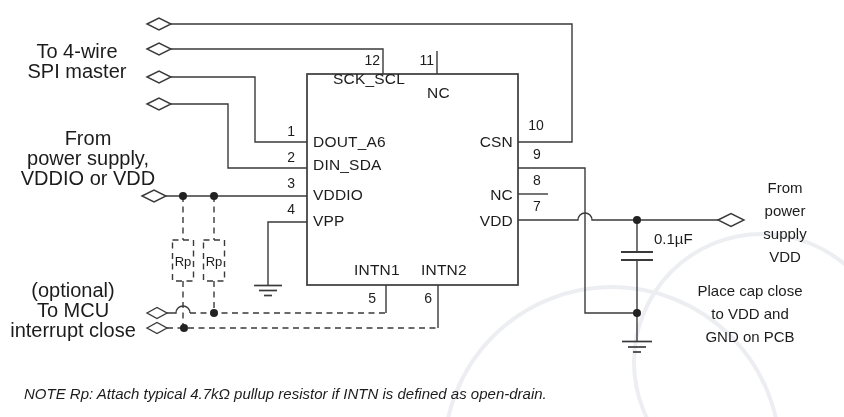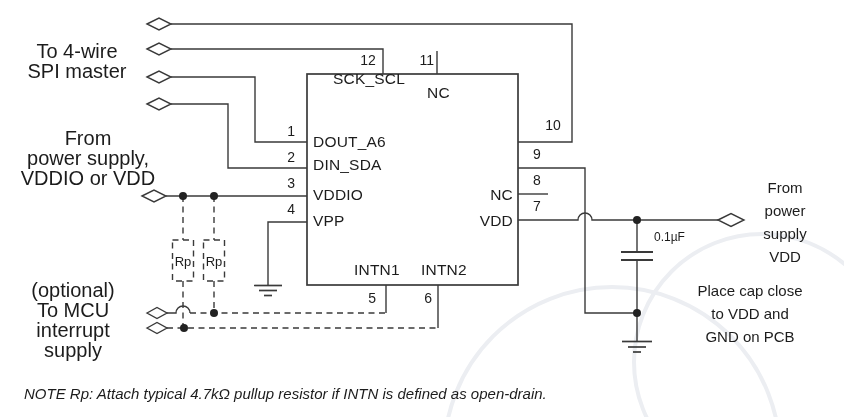--- a/index.html
+++ b/index.html
@@ -10,21 +10,21 @@
   #schematic-svg{position:absolute;left:0;top:0;}
   .lbl{position:absolute;white-space:pre-line;color:#1c1c1c;}
   .center{text-align:center;}
   .r{text-align:right;}
   .ann{font-size:20px;line-height:20px;}
   .ann-wide{font-size:15px;line-height:23px;}
   .pin-num{font-size:14px;line-height:16px;}
   .pin-lbl{font-size:15.5px;line-height:17px;letter-spacing:0.2px;}
   .rp-lbl{font-size:13px;line-height:14px;}
   .note{font-size:15px;}
-  .capv{font-size:12px;}
+  .capv{font-size:15px;}
 </style>
 </head>
 <body>
 
 <div id="stage">
 
   <svg id="schematic-svg" width="844" height="417" viewBox="0 0 844 417">
 
     <g fill="none" stroke="#eceef2" stroke-width="4">
       <circle cx="612" cy="455" r="168"></circle>
@@ -100,51 +100,52 @@
     </g>
   </svg>
 
   <div class="lbl ann center" style="left:16px;top:41px;width:122px;">To 4-wire
 SPI master</div>
   <div class="lbl ann center" style="left:12px;top:128px;width:152px;">From
 power supply,
 VDDIO or VDD</div>
   <div class="lbl ann center" style="left:6px;top:280px;width:134px;">(optional)
 To MCU
-interrupt supply</div>
+interrupt close</div>
   <div class="lbl ann-wide center" style="left:747px;top:176px;width:76px;">From
 power
 supply
 VDD</div>
   <div class="lbl ann-wide center" style="left:674px;top:279px;width:152px;">Place cap close
 to VDD and
 GND on PCB</div>
   <div class="lbl capv" style="left:654px;top:230px;width:60px;">0.1µF</div>
   <div class="lbl note" style="left:24px;top:385px;width:720px;font-style:italic;">NOTE Rp: Attach typical 4.7kΩ pullup resistor if INTN is defined as open-drain.</div>
 
   <div class="lbl rp-lbl center" style="left:171px;top:255px;width:24px;">Rp</div>
   <div class="lbl rp-lbl center" style="left:202px;top:255px;width:24px;">Rp</div>
 
-  <div class="lbl pin-num r" style="left:356px;top:52px;width:24px;text-align:center;">12</div>
+  <div class="lbl pin-num r" style="left:356px;top:52px;width:24px;">12</div>
   <div class="lbl pin-num r" style="left:410px;top:52px;width:24px;">11</div>
   <div class="lbl pin-num r" style="left:277px;top:123px;width:18px;">1</div>
   <div class="lbl pin-num r" style="left:277px;top:149px;width:18px;">2</div>
   <div class="lbl pin-num r" style="left:277px;top:175px;width:18px;">3</div>
   <div class="lbl pin-num r" style="left:277px;top:201px;width:18px;">4</div>
-  <div class="lbl pin-num center" style="left:541px;top:117px;width:24px;">10</div>
+  <div class="lbl pin-num center" style="left:524px;top:117px;width:24px;">10</div>
   <div class="lbl pin-num center" style="left:527px;top:146px;width:20px;">9</div>
   <div class="lbl pin-num center" style="left:527px;top:172px;width:20px;">8</div>
   <div class="lbl pin-num center" style="left:527px;top:198px;width:20px;">7</div>
   <div class="lbl pin-num r" style="left:352px;top:290px;width:24px;">5</div>
   <div class="lbl pin-num r" style="left:408px;top:290px;width:24px;">6</div>
 
   <div class="lbl pin-lbl" style="left:333px;top:70px;">SCK_SCL</div>
   <div class="lbl pin-lbl" style="left:427px;top:84px;">NC</div>
   <div class="lbl pin-lbl" style="left:313px;top:133px;">DOUT_A6</div>
   <div class="lbl pin-lbl" style="left:313px;top:156px;">DIN_SDA</div>
   <div class="lbl pin-lbl" style="left:313px;top:186px;">VDDIO</div>
   <div class="lbl pin-lbl" style="left:313px;top:212px;">VPP</div>
+  <div class="lbl pin-lbl r" style="left:430px;top:133px;width:83px;">CSN</div>
   <div class="lbl pin-lbl r" style="left:430px;top:186px;width:83px;">NC</div>
   <div class="lbl pin-lbl r" style="left:430px;top:212px;width:83px;">VDD</div>
   <div class="lbl pin-lbl" style="left:354px;top:261px;text-align:center;">INTN1</div>
   <div class="lbl pin-lbl" style="left:421px;top:261px;">INTN2</div>
 
 </div>
 
 </body></html>

